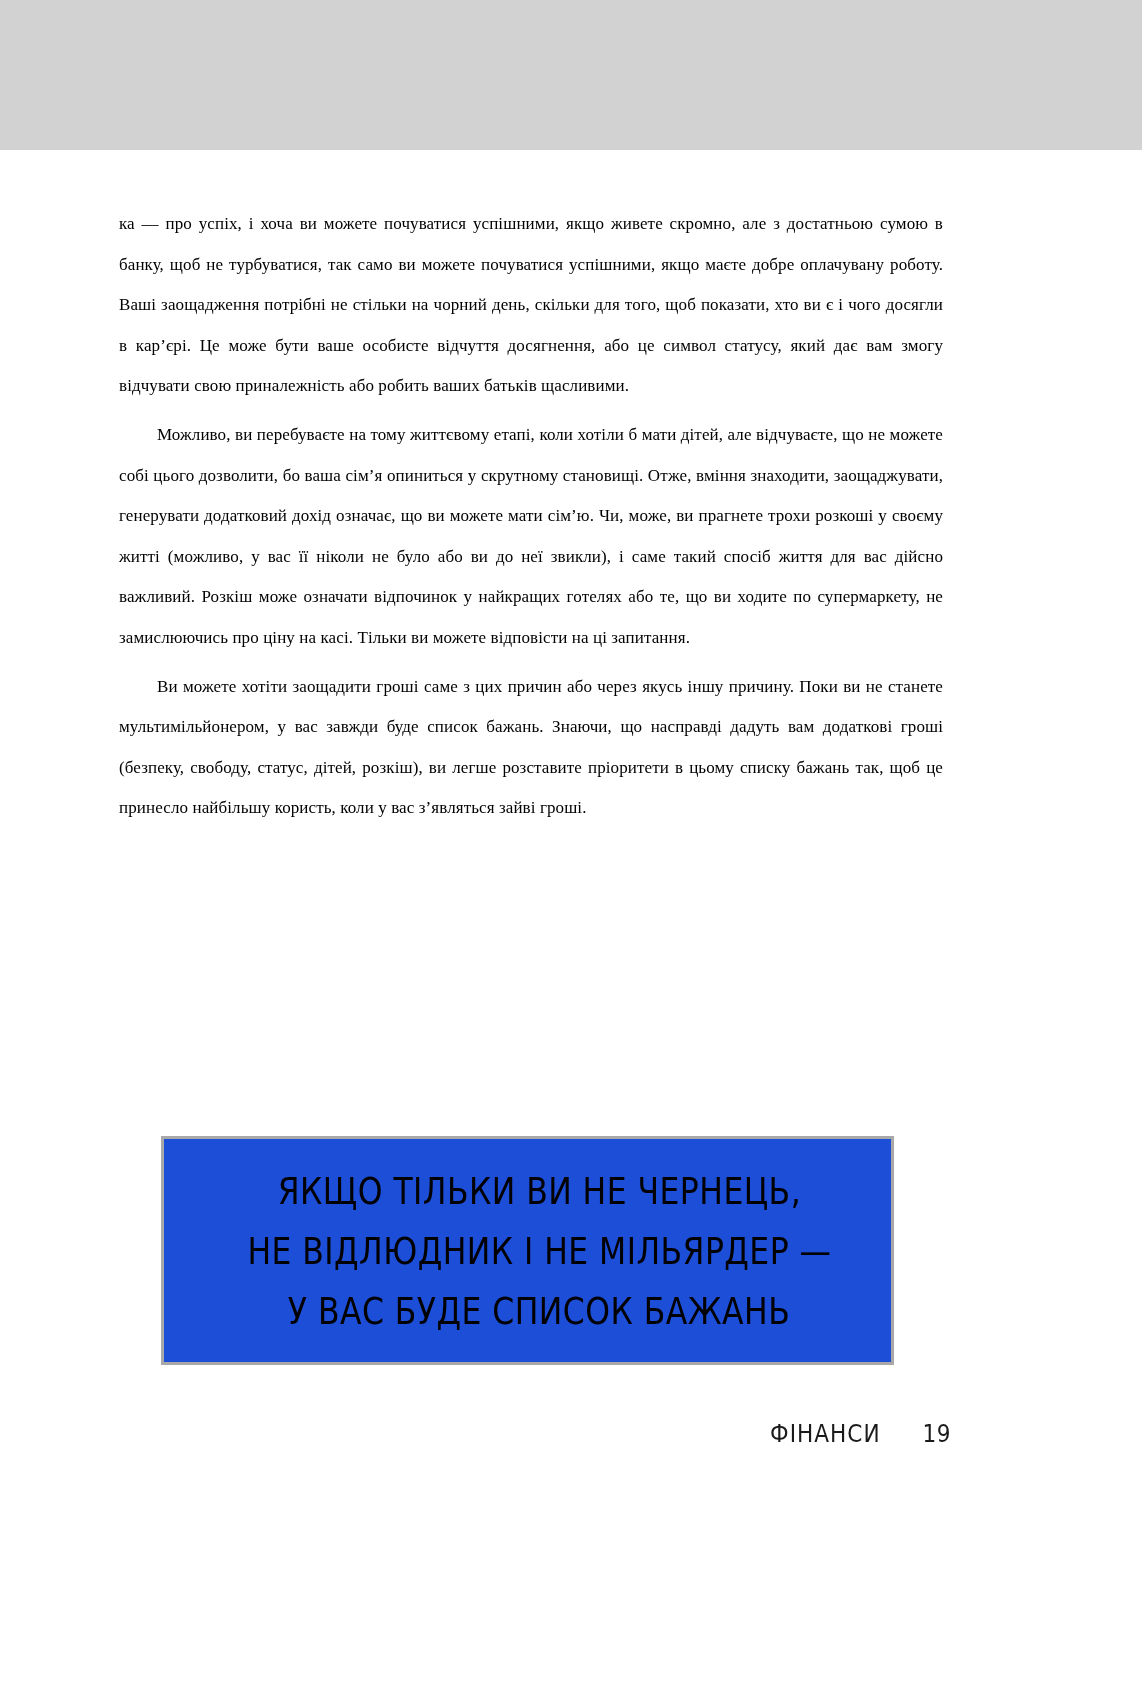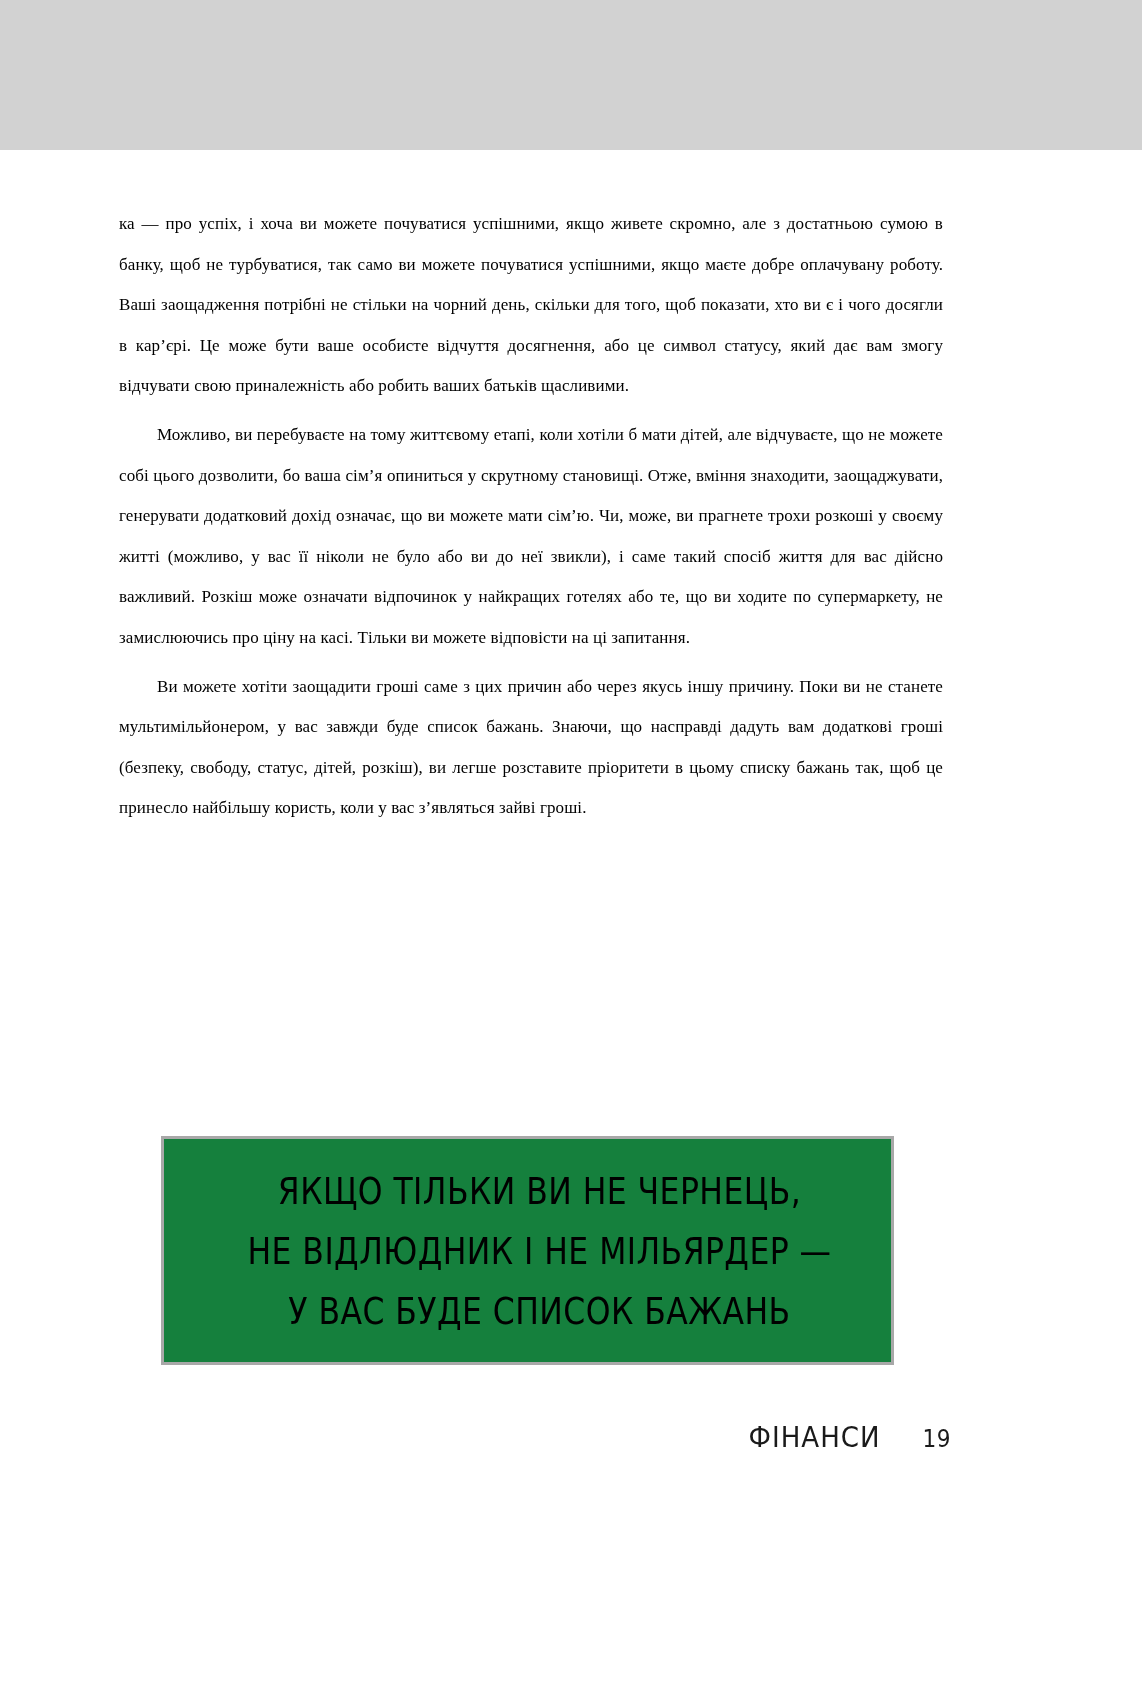--- a/index.html
+++ b/index.html
@@ -57,23 +57,24 @@
 
   
   #quote-box {
     position: absolute;
     left: 161px;
     top: 1136px;
     width: 733px;
     height: 229px;
     box-sizing: border-box;
     border: 3px solid #a8a8a8;
-    background: #15803d;
+    background: #1d4ed8;
     display: flex;
     flex-direction: column;
+    align-items: center;
     justify-content: center;
     padding-left: 24px;
   }
   .quote-line {
     font-family: "DejaVu Sans Condensed", "Liberation Sans Narrow", "Liberation Sans", sans-serif;
     font-size: 38px;
     line-height: 60px;
     letter-spacing: 0.5px;
     color: #000000;
     text-align: center;
@@ -88,21 +89,21 @@
     left: 111px;
     top: 1420px;
     width: 840px;
     display: flex;
     justify-content: flex-end;
     align-items: baseline;
     gap: 42px;
   }
   #footer-section {
     font-family: "DejaVu Sans Condensed", "Liberation Sans Narrow", "Liberation Sans", sans-serif;
-    font-size: 29px;
+    font-size: 24px;
     letter-spacing: 1px;
     color: #1a1a1a;
   }
   #footer-page {
     font-family: "DejaVu Sans Condensed", "Liberation Sans Narrow", "Liberation Sans", sans-serif;
     font-size: 24px;
     letter-spacing: 0.5px;
     color: #1a1a1a;
   }
 </style>

